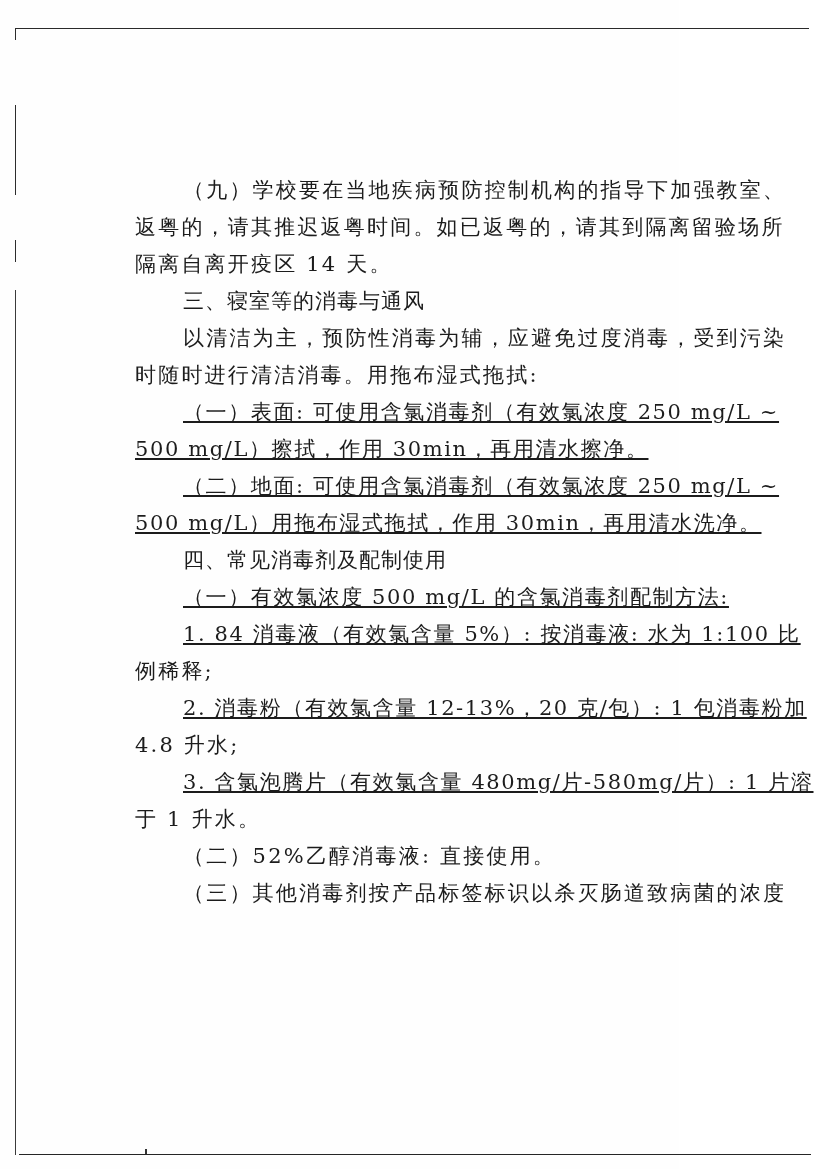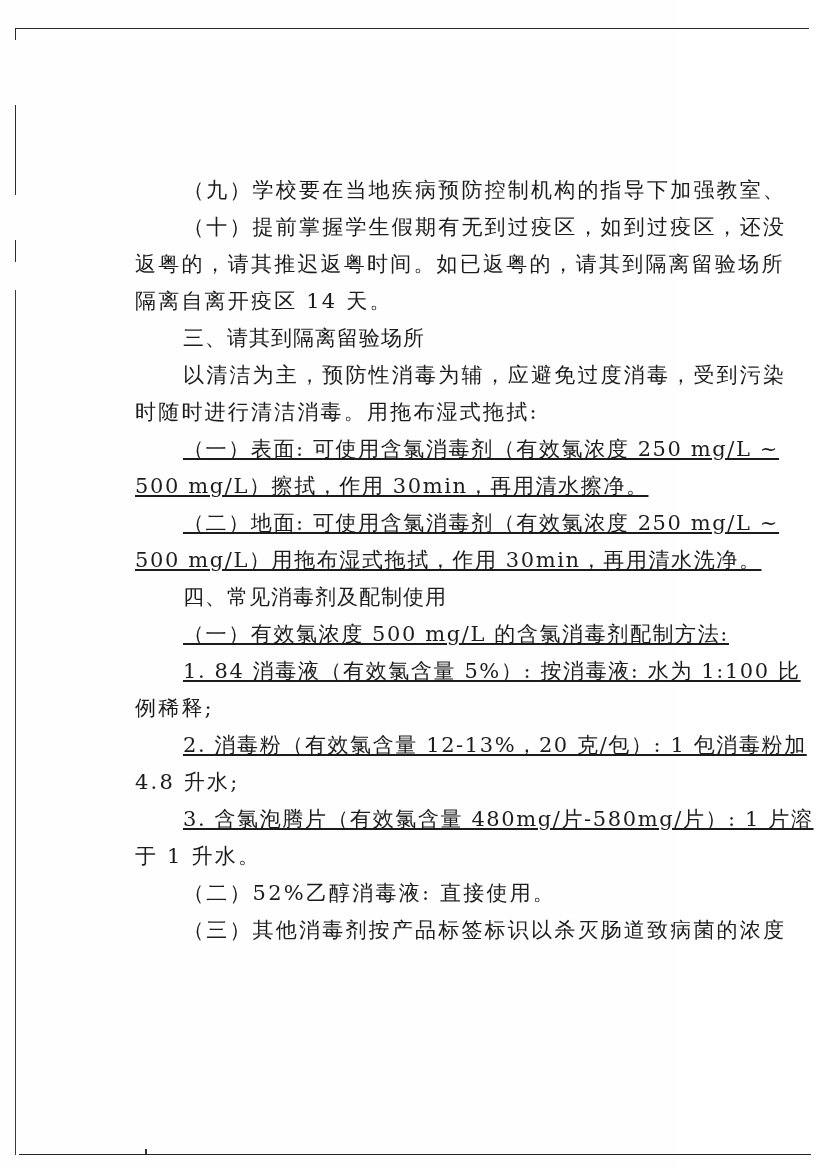--- a/index.html
+++ b/index.html
@@ -88,25 +88,24 @@
   <div class="bottom-tick"></div>
   <div class="border-left-seg s1"></div>
   <div class="border-left-seg s2"></div>
   <div class="border-left-seg s3"></div>
   <div class="border-left-seg s4"></div>
 
   <div class="content">
 
     <div class="line indent">（九）学校要在当地疾病预防控制机构的指导下加强教室、</div>
 
-    <div class="line indent">（十）提前掌握学生假期有无到过疫区，如到过疫区，还没</div>
     <div class="line">返粤的，请其推迟返粤时间。如已返粤的，请其到隔离留验场所</div>
     <div class="line">隔离自离开疫区 14 天。</div>
 
-    <div class="line heading">三、请其到隔离留验场所</div>
+    <div class="line heading">三、寝室等的消毒与通风</div>
 
     <div class="line indent">以清洁为主，预防性消毒为辅，应避免过度消毒，受到污染</div>
     <div class="line">时随时进行清洁消毒。用拖布湿式拖拭:</div>
 
     <div class="line indent mono-ish">（一）表面: 可使用含氯消毒剂（有效氯浓度 250 mg/L ~</div>
     <div class="line mono-ish">500 mg/L）擦拭，作用 30min，再用清水擦净。</div>
 
     <div class="line indent mono-ish">（二）地面: 可使用含氯消毒剂（有效氯浓度 250 mg/L ~</div>
     <div class="line mono-ish">500 mg/L）用拖布湿式拖拭，作用 30min，再用清水洗净。</div>
 

